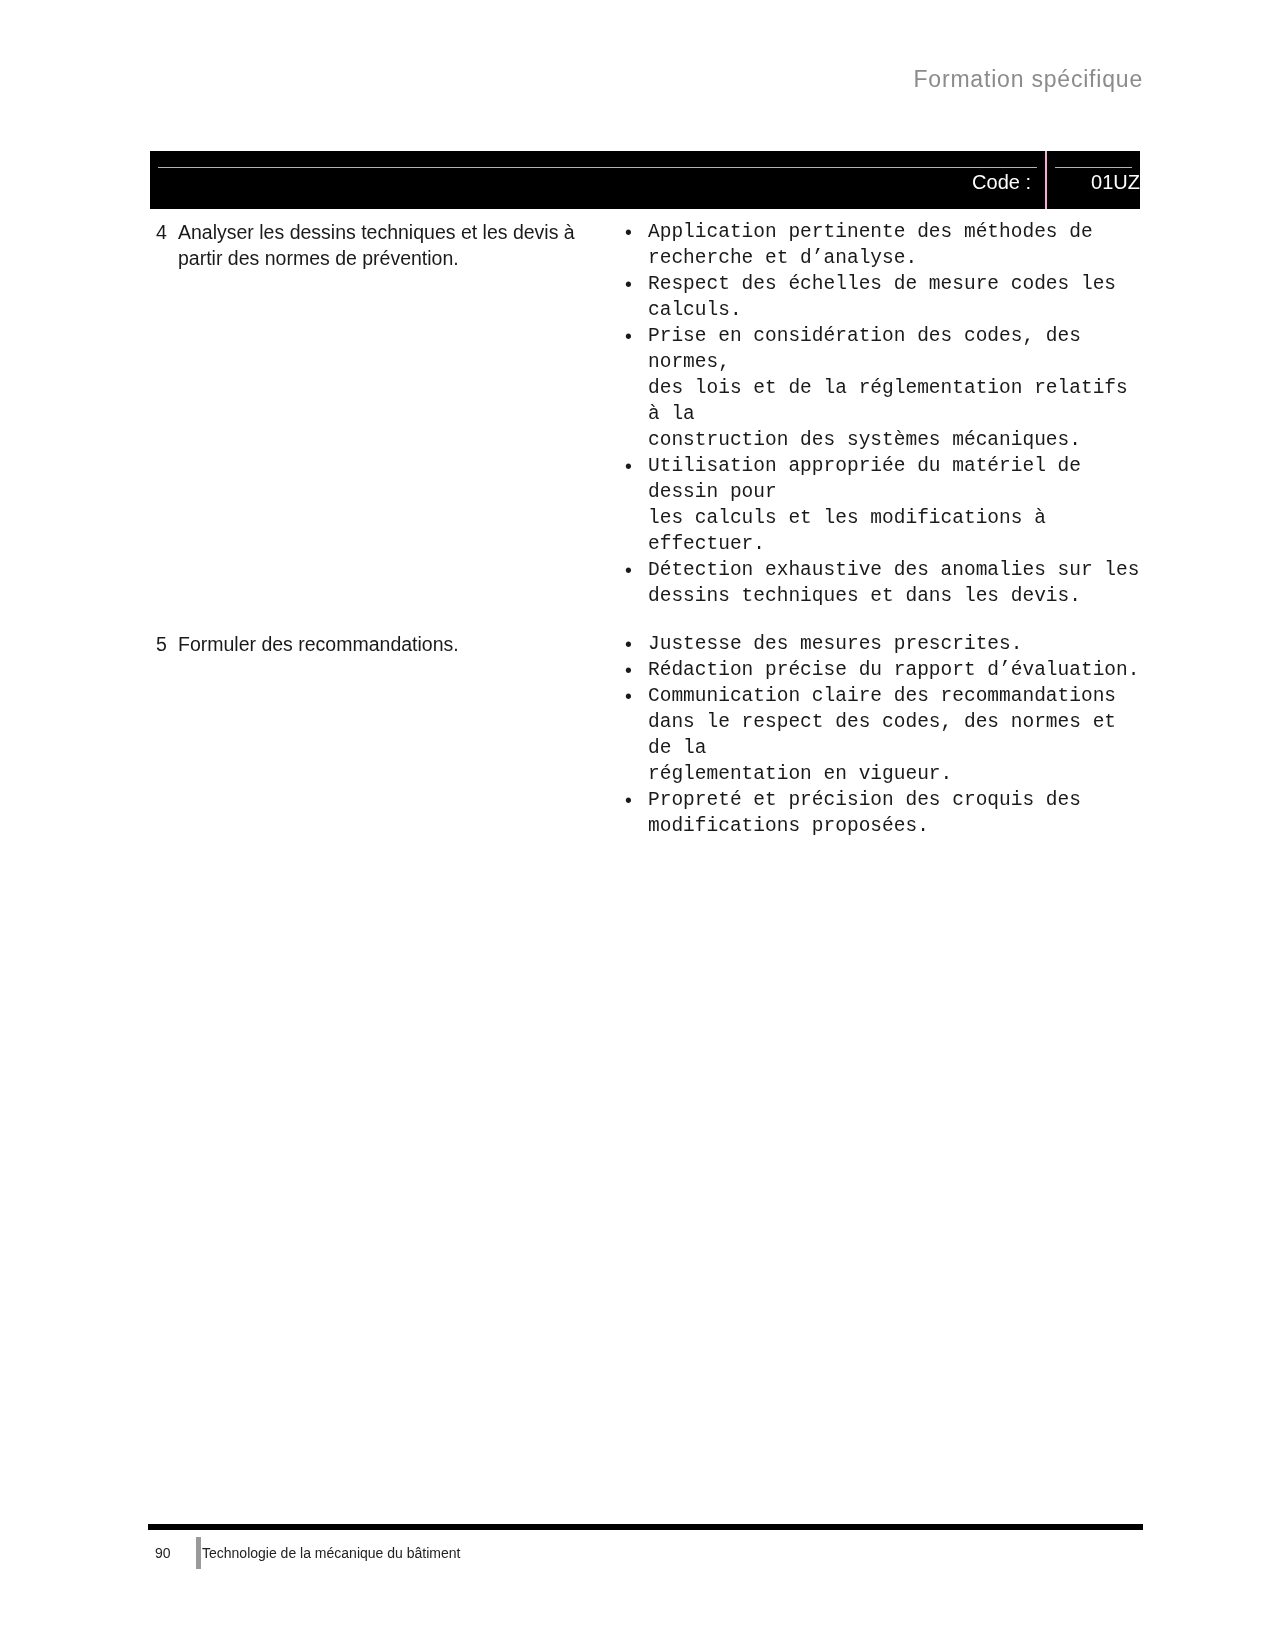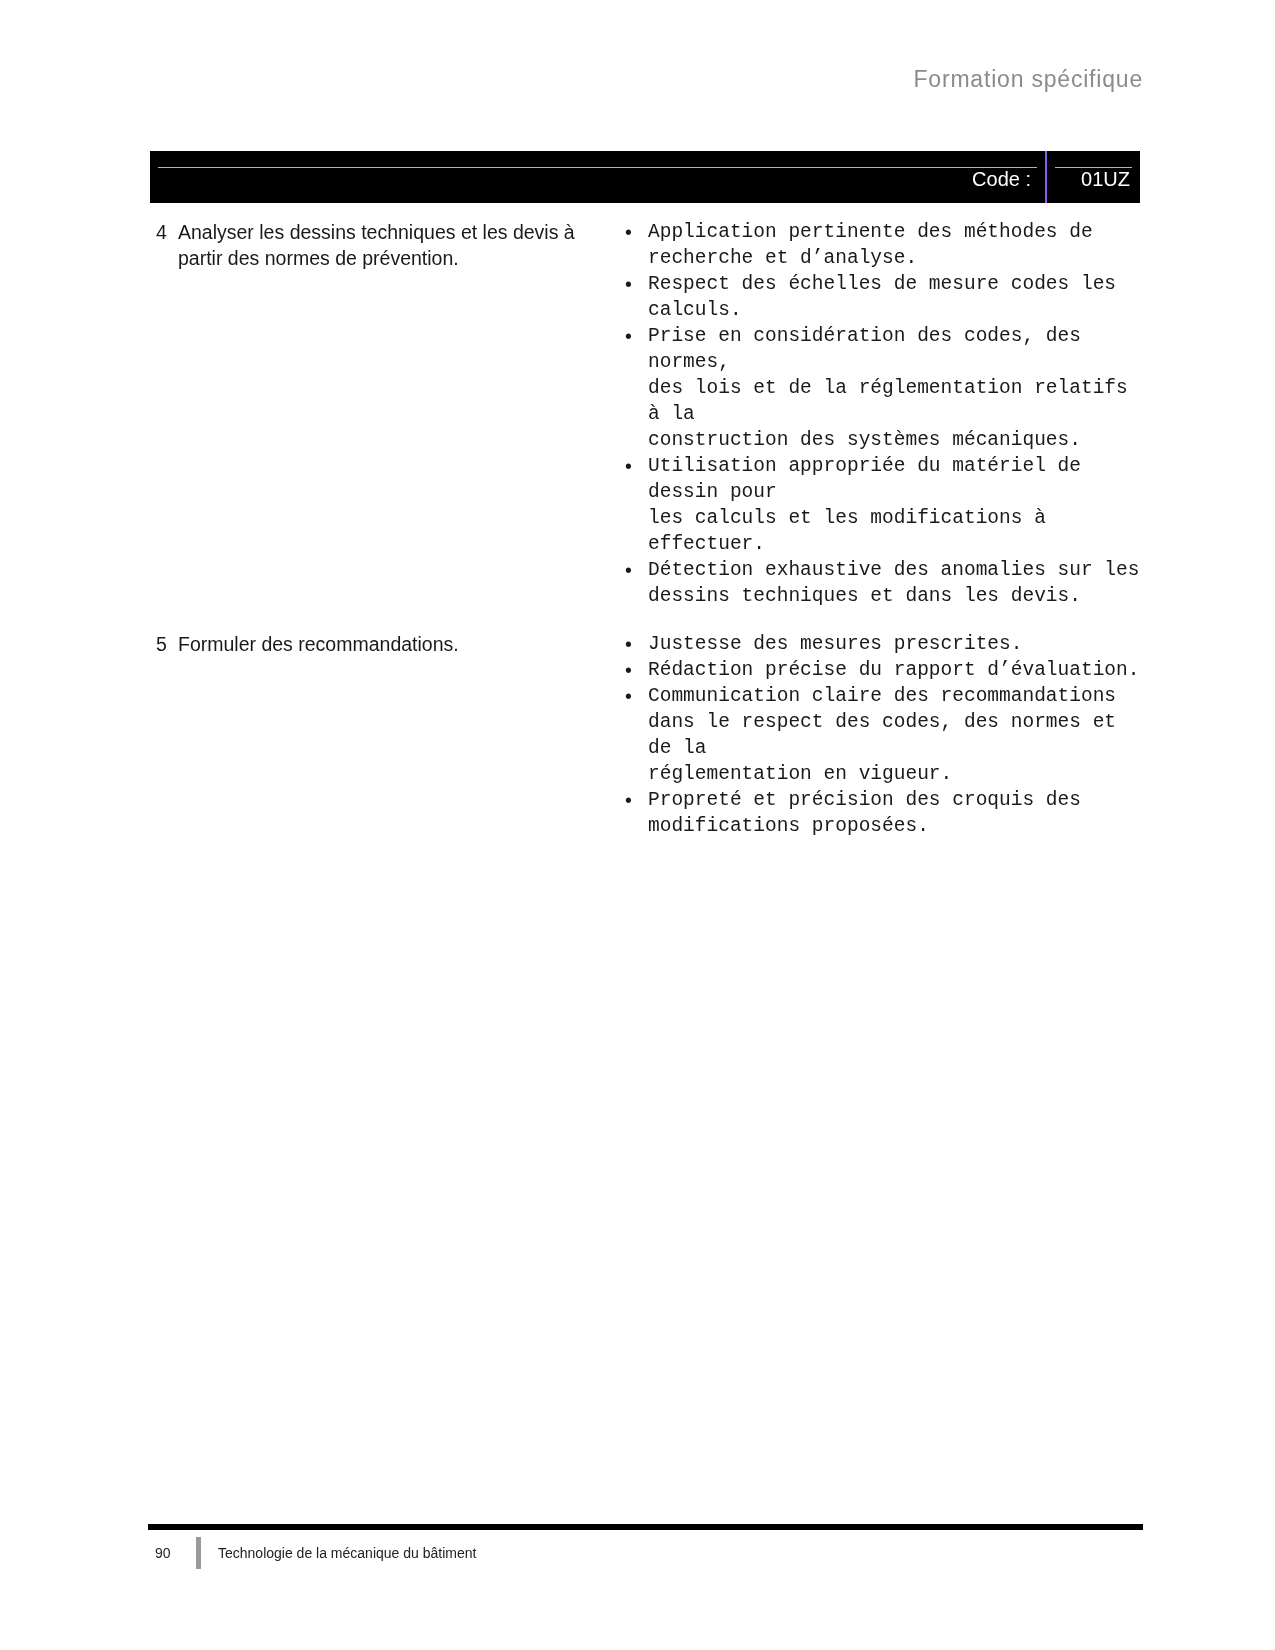--- a/index.html
+++ b/index.html
@@ -15,30 +15,30 @@
 
   
   .running-head {
     position: absolute; top: 66px; right: 132px;
     font-size: 23px; letter-spacing: 0.8px; color: #8b8b8b;
   }
 
   
   .code-bar {
     position: absolute; left: 150px; top: 151px;
-    width: 990px; height: 52px;
+    width: 990px; height: 58px;
     background: #000000; display: flex;
   }
   .code-cell {
     position: relative; display: flex;
     align-items: center; justify-content: flex-end;
     box-sizing: border-box;
   }
   .code-cell-left { flex: 1; padding-right: 14px; }
-  .code-cell-right { width: 95px; border-left: 2px solid #8b5cf6; padding-right: 10px; }
+  .code-cell-right { width: 95px; border-left: 2px solid #f9a8d4; }
   .bar-line {
     position: absolute; top: 16px; left: 8px; right: 8px;
     height: 1px; background: #b3b3b3;
   }
   .code-label, .code-value { color: #ffffff; font-size: 20px; padding-top: 5px; }
 
   
   .rows {
     position: absolute; left: 150px; top: 219px; width: 990px;
     font-size: 19.5px; line-height: 26px;
@@ -56,21 +56,21 @@
     position: absolute; left: 148px; top: 1524px;
     width: 995px; height: 6px; background: #000000;
   }
   .footer-row {
     position: absolute; left: 148px; top: 1537px;
     display: flex; align-items: center; height: 32px;
     font-size: 14px; color: #222222;
   }
   .page-number { width: 48px; padding-left: 7px; box-sizing: border-box; }
   .footer-accent { width: 5px; height: 32px; background: #9a9a9a; flex: none; }
-  .footer-title { margin-left: 17px; }
+  .footer-title { margin-left: 1px; }
 </style>
 </head>
 <body>
 
 <div class="page">
 
   <div class="running-head">Formation spécifique</div>
 
   <div class="code-bar">
     <div class="code-cell code-cell-left">

